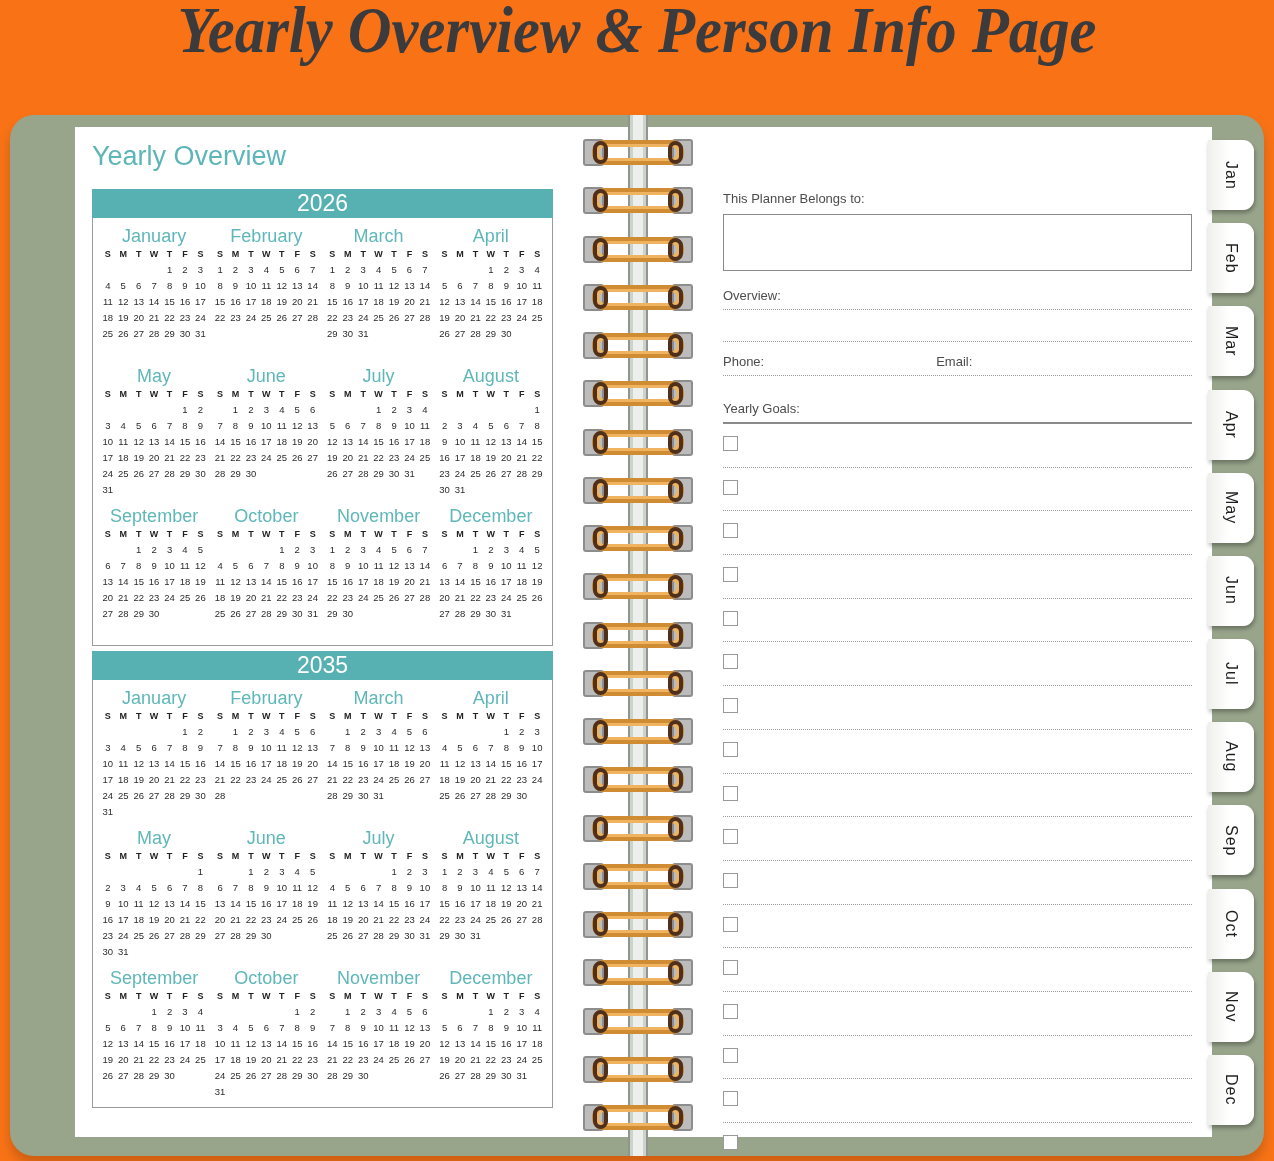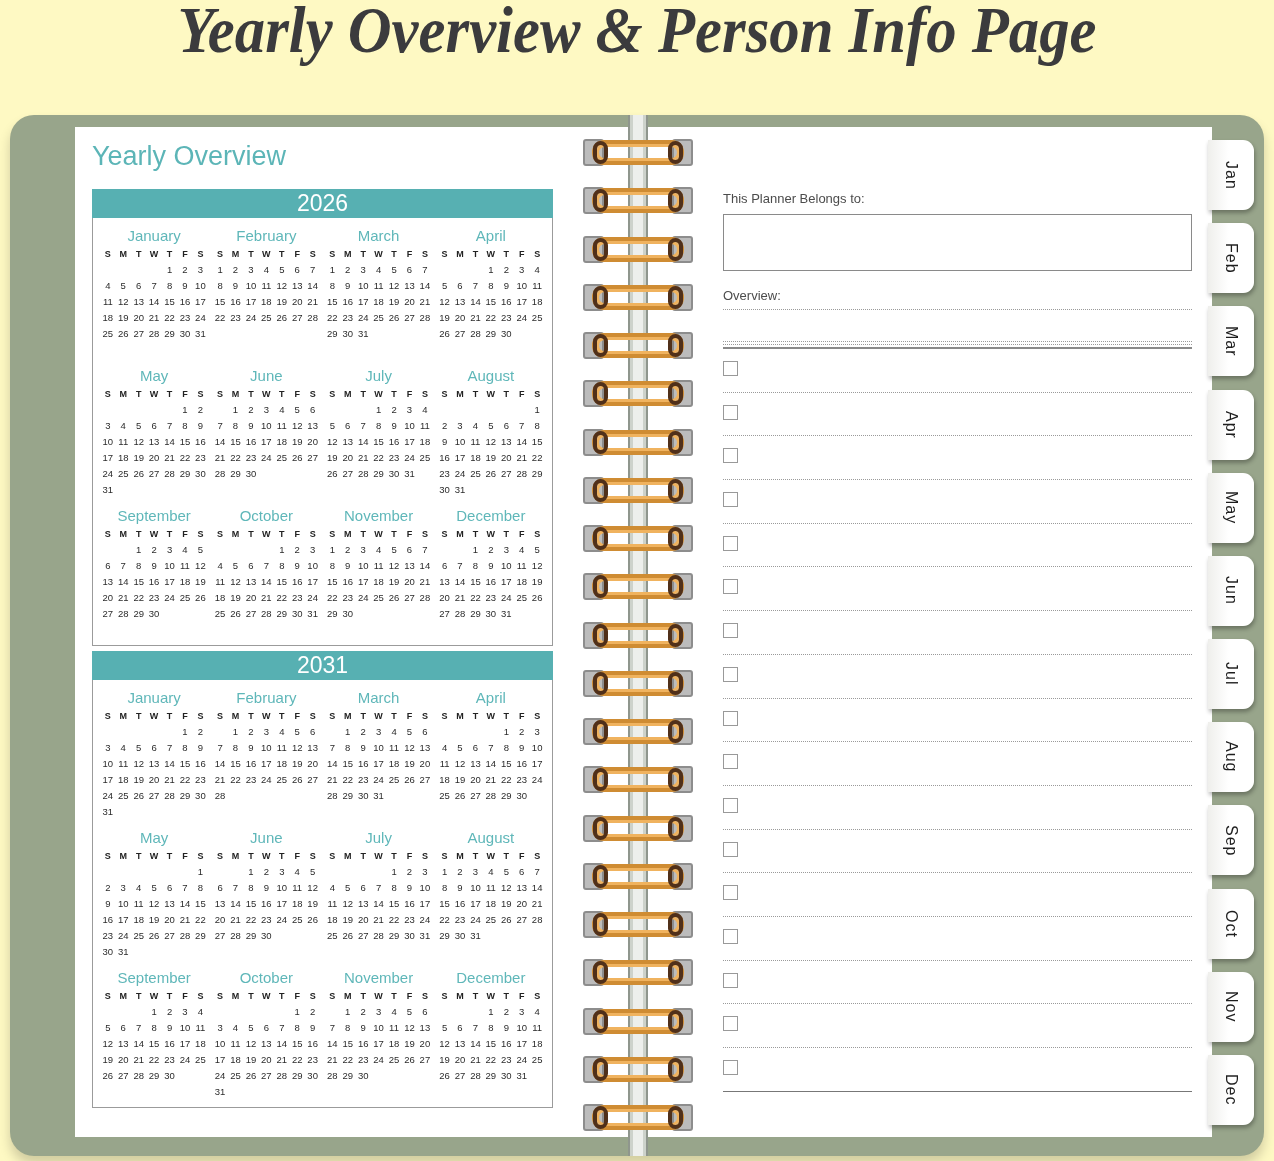--- a/index.html
+++ b/index.html
@@ -1,17 +1,17 @@
 <!DOCTYPE html>
 <html><head>
 <meta charset="utf-8">
 <style>
   html,body{margin:0;padding:0;background:#fff;}
   .stage{position:relative;width:1274px;height:1161px;overflow:hidden;
-         font-family:"Liberation Sans",sans-serif;background:#fef9c3;}
+         font-family:"Liberation Sans",sans-serif;background:#f97316;}
 
   
   .main-title{position:absolute;top:-10px;left:0;right:0;text-align:center;
     font-family:"Liberation Serif",serif;font-style:italic;font-weight:bold;
     font-size:66px;line-height:80px;color:#3b3b3d;white-space:nowrap;
     transform:scaleX(.92);transform-origin:center;}
 
   
   .planner{position:absolute;left:10px;top:115px;width:1254px;height:1041px;
     background:#98a58b;border-radius:24px;box-shadow:0 8px 12px rgba(0,0,0,.18);}
@@ -40,21 +40,21 @@
   .coil .ring.l{left:10px;} .coil .ring.r{right:10px;}
 
   
   .lp-title{position:absolute;left:17px;top:14px;font-size:27px;color:#5cb5b7;}
   .year-block{position:absolute;left:17px;width:461px;}
   .yr-banner{height:29px;line-height:29px;background:#57b0b2;color:#fff;
     text-align:center;font-size:23px;}
   .months{display:grid;grid-template-columns:repeat(4,1fr);row-gap:7px;
     padding:8px 5px 6px;border:1px solid #9b9b9b;border-top:none;background:#fff;}
   .month{width:108px;margin:0 auto;min-height:133px;}
-  .m-name{font-size:15px;color:#5fb7b9;text-align:center;height:20px;line-height:20px;}
+  .m-name{font-size:18px;color:#5fb7b9;text-align:center;height:20px;line-height:20px;}
   .wkhead,.days{display:grid;grid-template-columns:repeat(7,1fr);}
   .wkhead span{font-size:9px;font-weight:700;color:#222;text-align:center;height:16px;line-height:16px;}
   .days span{font-size:9.5px;color:#2b2b2b;text-align:center;height:16px;line-height:16px;}
 
   
   .rp-title{position:absolute;top:18px;right:20px;font-size:27px;color:#5cb5b7;}
   .rp-content{position:absolute;left:75px;right:20px;top:55px;}
   .label{font-size:13px;color:#4c4c4c;height:22px;line-height:22px;}
   .belongs-label{margin:6px 0 4px;}
   .belongs-box{height:55px;border:1.5px solid #8a8a8a;margin-bottom:14px;background:#fff;}
@@ -649,21 +649,21 @@
                 <span>27</span>
                 <span>28</span>
                 <span>29</span>
                 <span>30</span>
                 <span>31</span>
               </div>
             </div>
           </div>
       </div>
       <div class="year-block" style="top:524px">
-        <div class="yr-banner">2031</div>
+        <div class="yr-banner">2035</div>
         <div class="months">
             <div class="month">
               <div class="m-name">January</div>
               <div class="wkhead">
                 <span>S</span>
                 <span>M</span>
                 <span>T</span>
                 <span>W</span>
                 <span>T</span>
                 <span>F</span>
@@ -1232,22 +1232,27 @@
 
     <div class="page page-right">
       <div class="rp-content">
         <div class="label belongs-label">This Planner Belongs to:</div>
         <div class="belongs-box"></div>
 
         <div class="label">Overview:</div>
         <div class="dotline"></div>
         <div class="dotline dot-sp"></div>
 
+        <div class="pe-row">
+          <div class="label">Phone:</div>
+          <div class="label email">Email:</div>
+        </div>
         <div class="dotline"></div>
 
+        <div class="label goals-label">Yearly Goals:</div>
         <div class="goals-line"></div>
         <div id="goals-list">
             <div class="goal-row">
               <div class="goal-box"></div>
             </div>
             <div class="goal-row">
               <div class="goal-box"></div>
             </div>
             <div class="goal-row">
               <div class="goal-box"></div>

